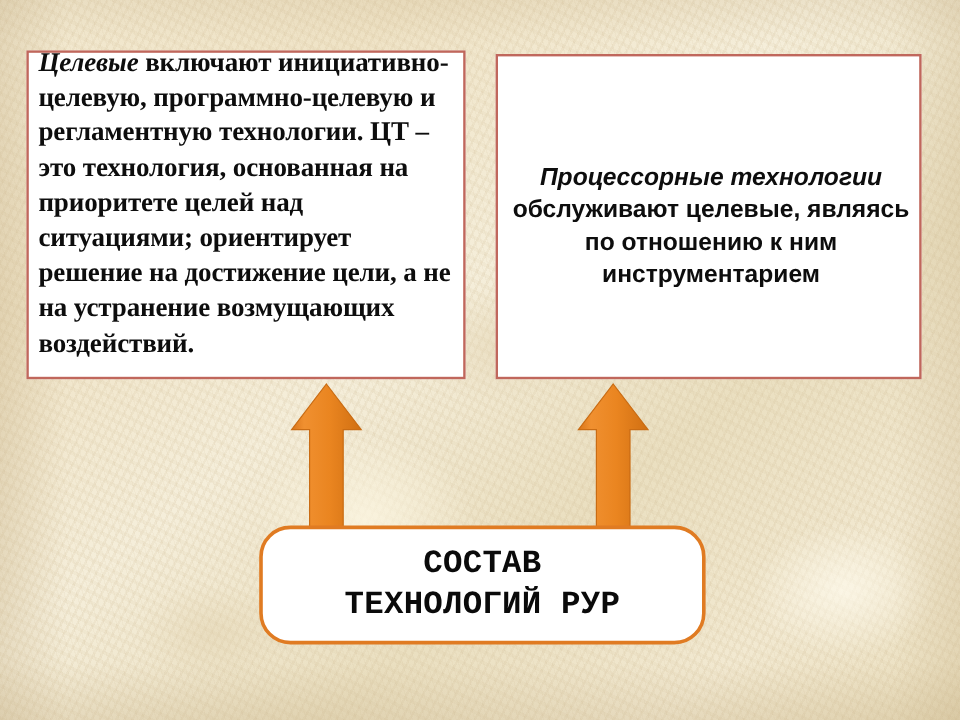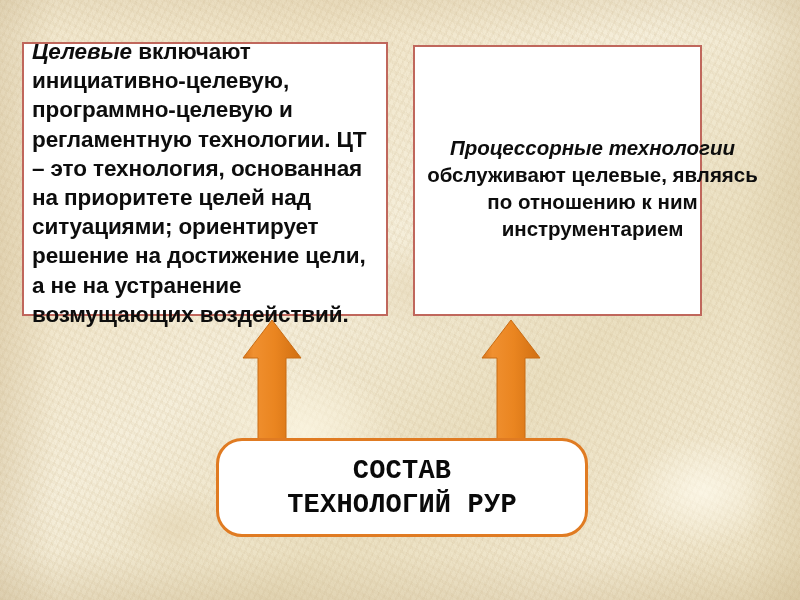--- a/index.html
+++ b/index.html
@@ -52,25 +52,26 @@
     background: #ffffff;
     border: 2px solid #c0675c;
     box-sizing: border-box;
     z-index: 3;
   }
   #box-left {
     left: 22px;
     top: 42px;
     width: 366px;
     height: 274px;
+    font-family: Liberation Serif, serif;
   }
   #box-right {
     left: 413px;
     top: 45px;
-    width: 289px;
+    width: 355px;
     height: 271px;
   }
 
   .box-text {
     position: absolute;
     margin: 0;
     color: #0d0d0d;
     font-weight: bold;
     -webkit-font-smoothing: antialiased;
   }

